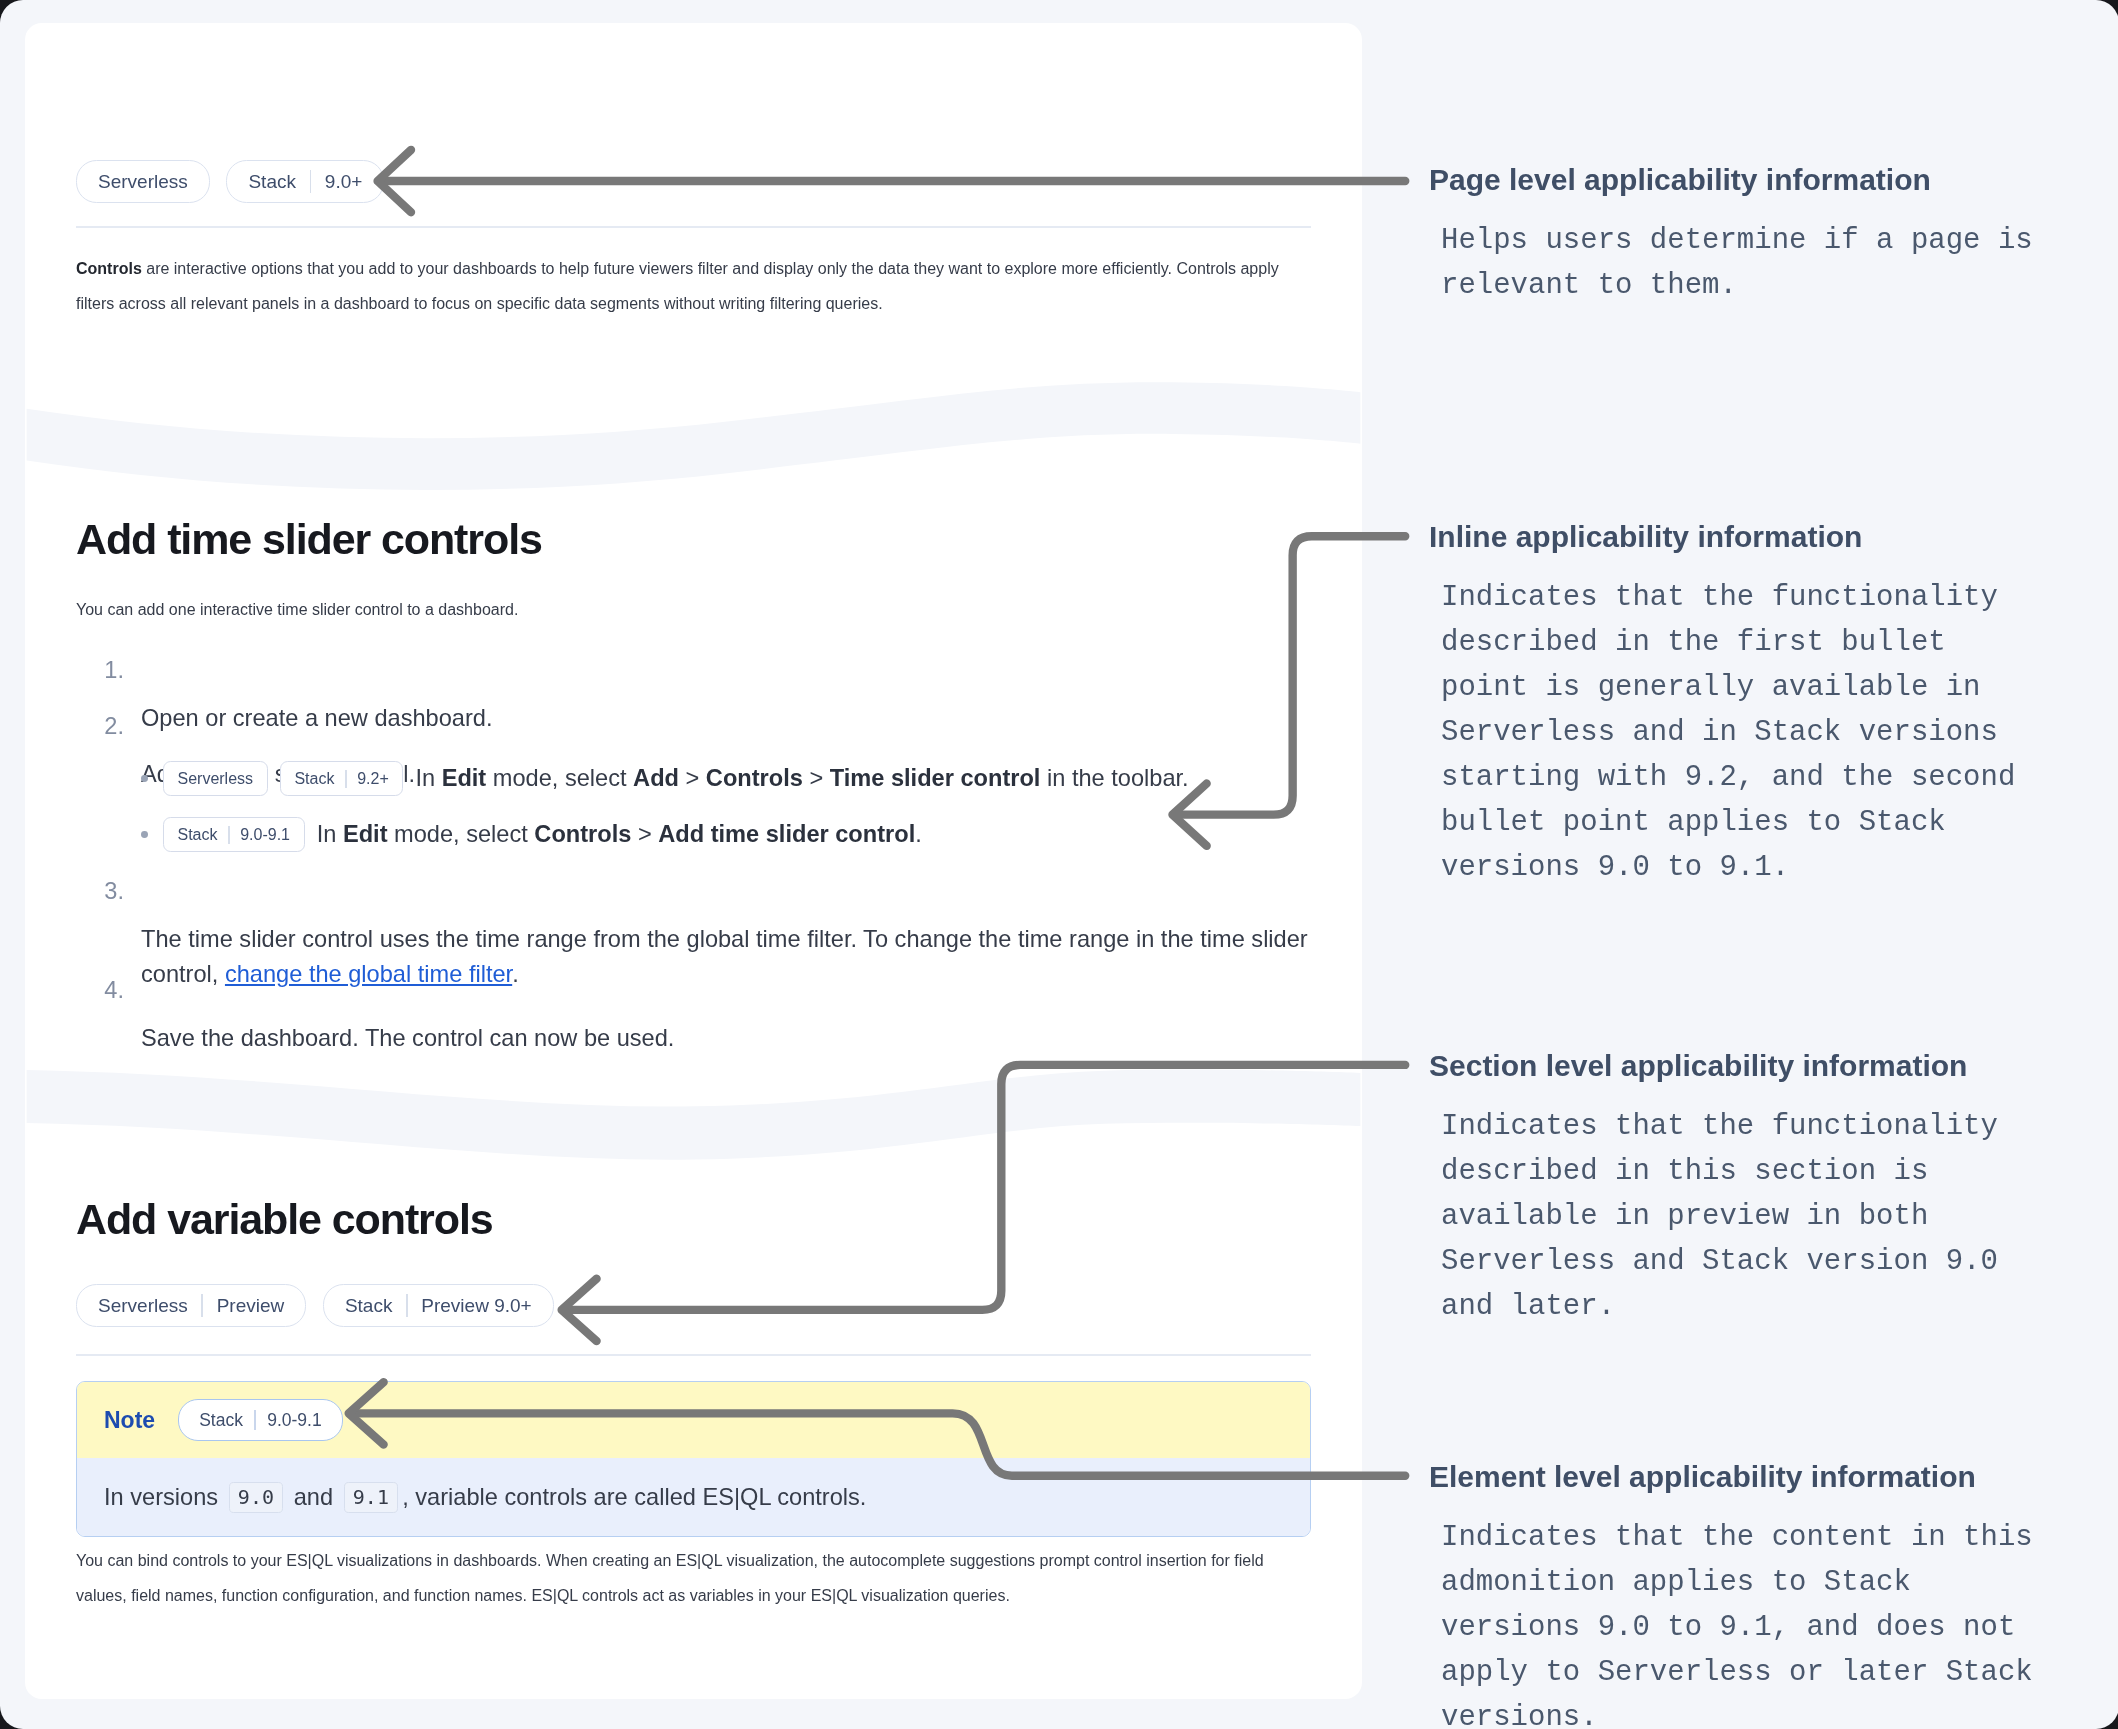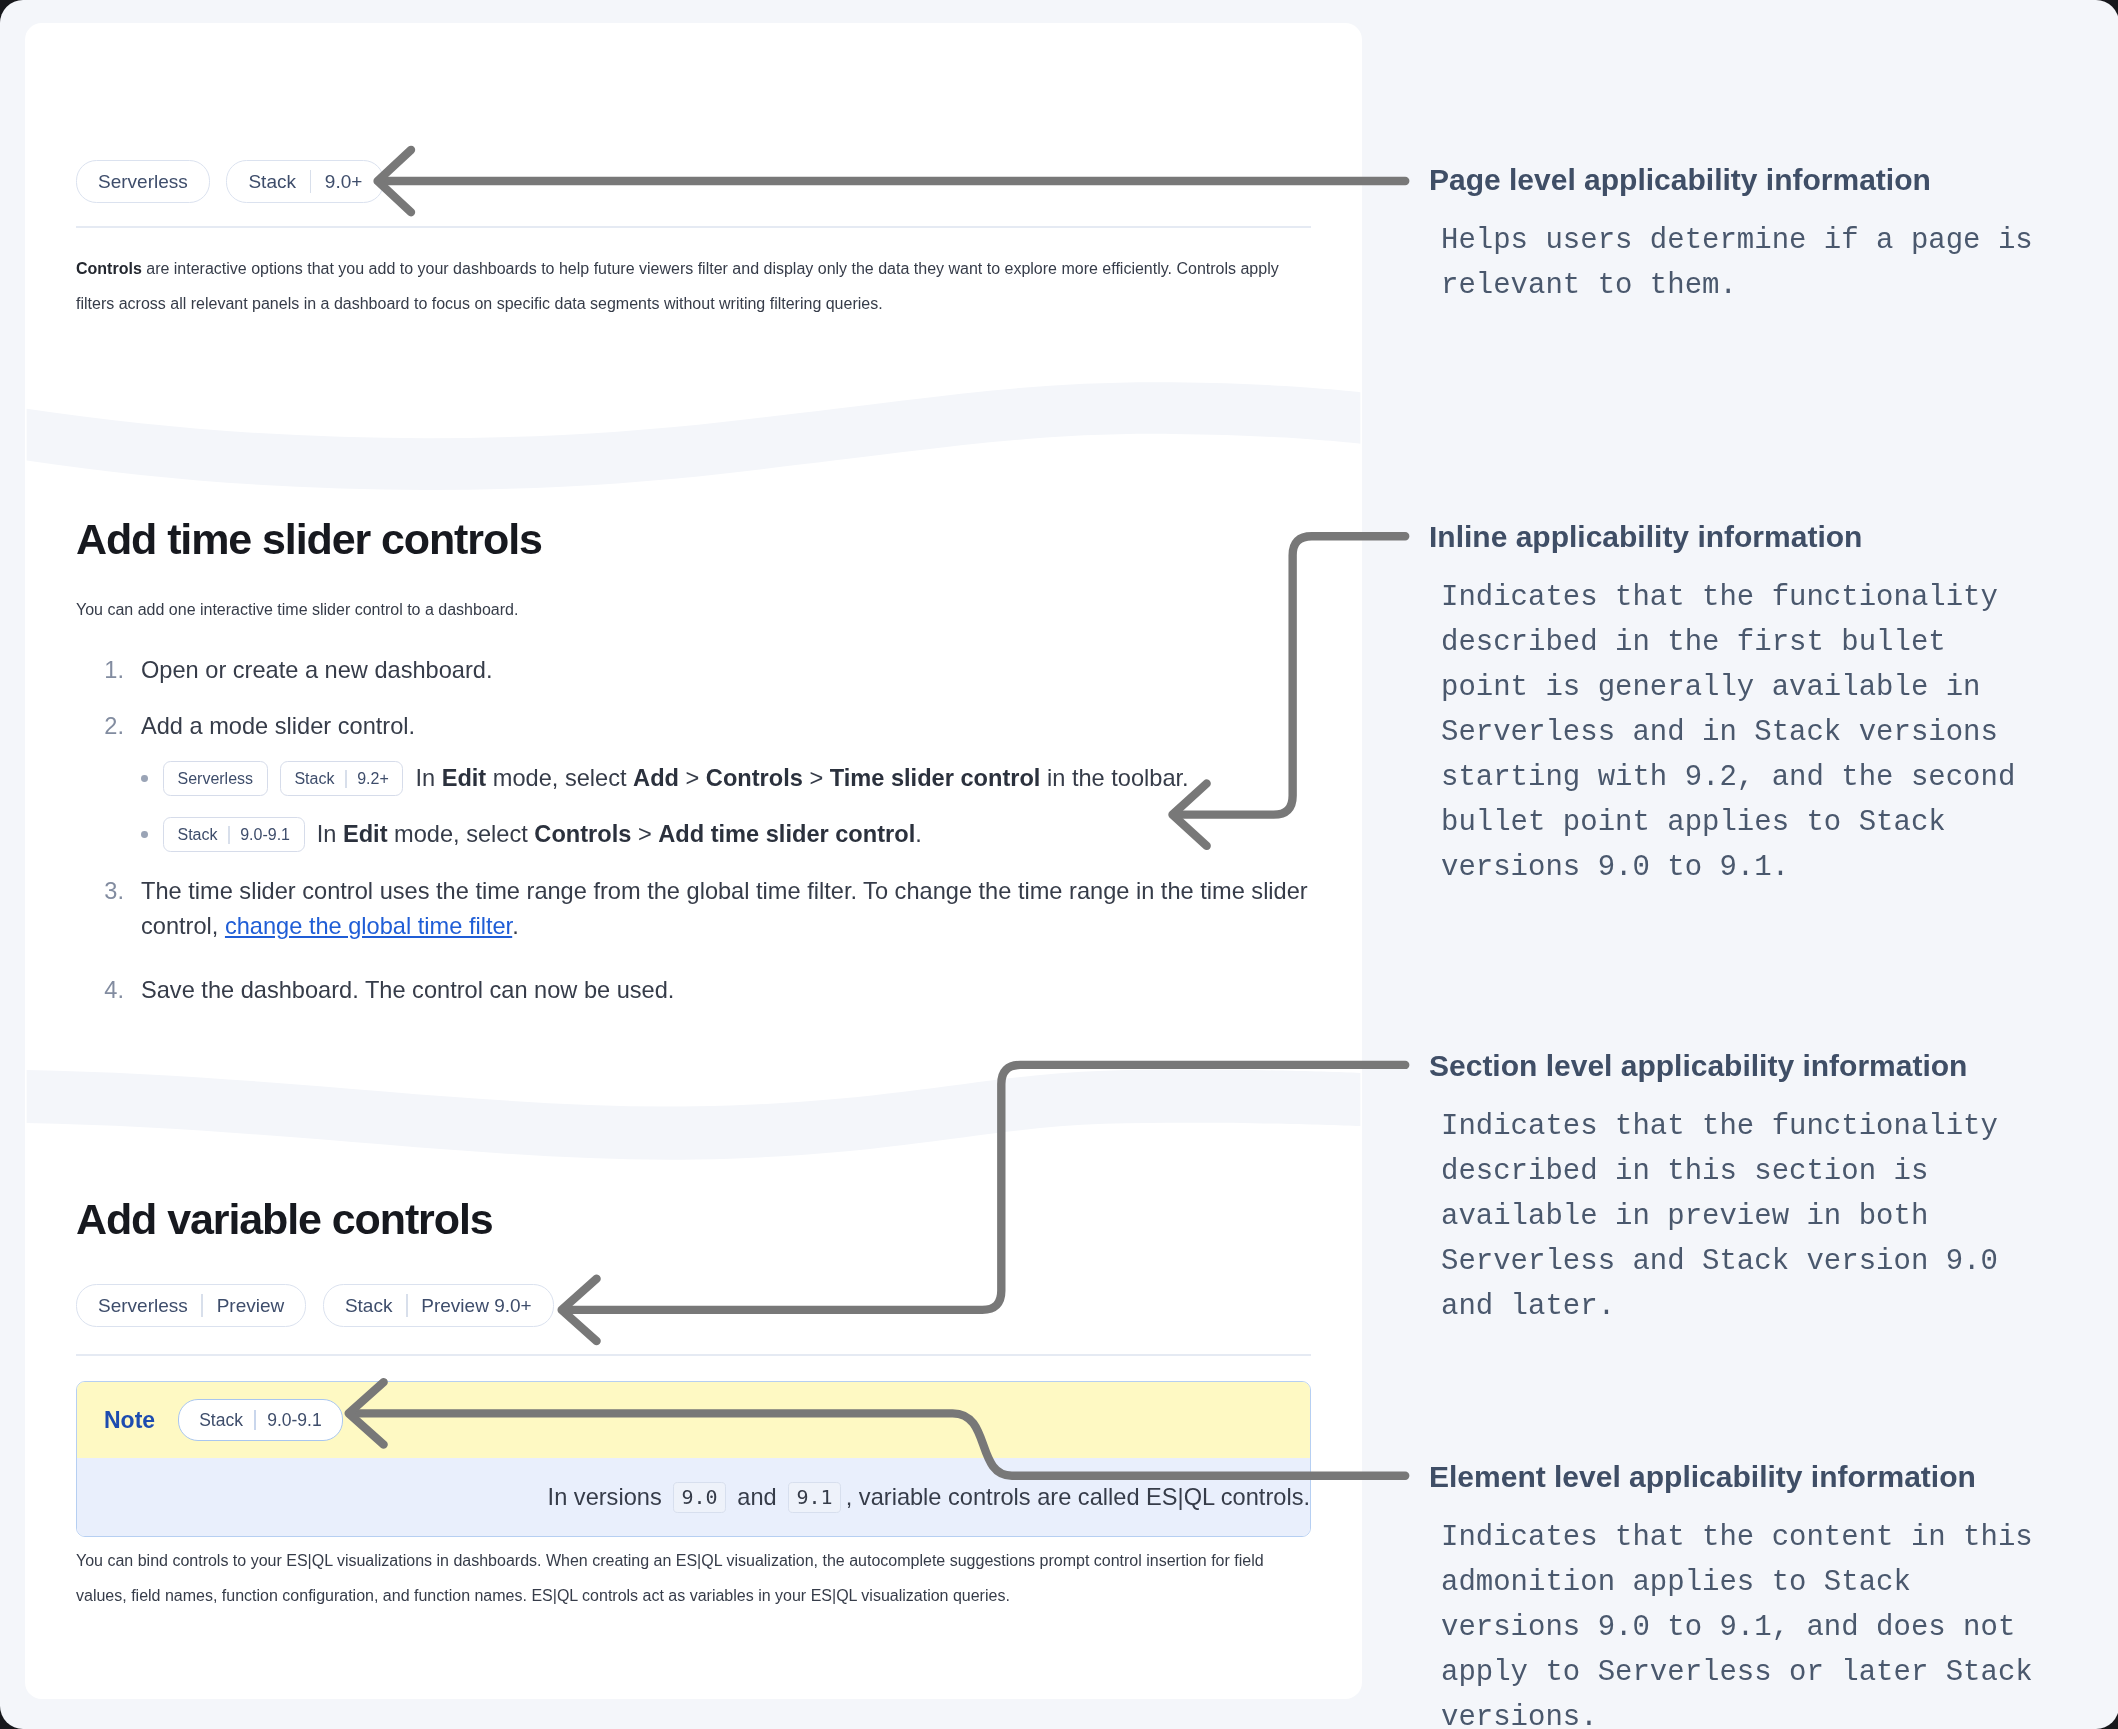--- a/index.html
+++ b/index.html
@@ -14,37 +14,37 @@
   .hr{position:absolute;left:51px;width:1235px;height:1.5px;background:#e5eaf3;}
   .para{position:absolute;left:51px;width:1240px;font-size:16px;line-height:35px;color:#363c49;}
   .para b{color:#23272f;font-weight:700;}
 
   .badge-row{position:absolute;left:51px;display:flex;gap:16.7px;align-items:center;}
   .badge{display:inline-flex;align-items:center;background:#fff;border:1.5px solid #dbe2ef;border-radius:20.5px;height:41px;padding:0 21px;font-size:19px;color:#3e4d6b;white-space:nowrap;}
   .badge .bdiv{width:1.5px;height:23px;background:#d8dfeb;margin:0 13.7px;}
 
   .row{position:absolute;left:0;width:1293px;}
   .row .num{position:absolute;left:53px;width:46px;text-align:right;font-size:23.6px;color:#828ca0;line-height:35px;}
-  .row .txt{position:absolute;left:116px;width:1187px;font-size:23.6px;line-height:35px;color:#363c49;}
+  .row .txt{position:absolute;left:116px;width:1187px;font-size:23.6px;line-height:35px;color:#363c49;margin-top:48px;}
 
   .brow{position:absolute;left:116px;display:flex;align-items:center;white-space:nowrap;height:37px;}
   .dot{width:6.8px;height:6.8px;border-radius:50%;background:#9aa4b6;margin-right:15px;flex:0 0 auto;}
   .sbadge{display:inline-flex;align-items:center;background:#fff;border:1.5px solid #d6dcea;border-radius:7.6px;height:33px;padding:0 13.7px;font-size:16px;color:#3e4d6b;margin-right:12px;white-space:nowrap;}
   .sbadge .bdiv{width:1.5px;height:18px;background:#d8dfeb;margin:0 10.6px;}
   .brow .line{font-size:23.6px;color:#363c49;}
   .brow .line b{font-weight:700;color:#2b313d;}
 
   a.doclink{color:#1f5dd6;text-decoration:underline;cursor:pointer;}
 
   .note{position:absolute;left:51px;width:1233px;border:1.5px solid #b6cff2;border-radius:9px;overflow:hidden;}
   .note-head{display:flex;align-items:center;height:76px;background:#fef9c3;padding-left:27px;gap:23px;}
   .note-label{font-size:23px;font-weight:700;color:#1d4cb0;}
   .nbadge{display:inline-flex;align-items:center;background:#fff;border:1.5px solid #a9c6ef;border-radius:20px;height:40px;padding:0 20px;font-size:17.5px;color:#3e4d6b;white-space:nowrap;}
   .nbadge .bdiv{width:1.5px;height:20px;background:#c9d6ec;margin:0 11.4px;}
-  .note-body{display:flex;align-items:center;height:78px;background:#e9effc;padding-left:27px;font-size:23.6px;color:#363c49;justify-content:flex-end;}
+  .note-body{display:flex;align-items:center;height:78px;background:#e9effc;padding-left:27px;font-size:23.6px;color:#363c49;}
   .code{font-family:"DejaVu Sans Mono",monospace;font-size:20px;background:#eef2fa;border:1.5px solid #d7dfee;border-radius:4.6px;padding:2.3px 7.6px;margin:0 4.6px;color:#363c49;}
 
   .anno{position:absolute;left:1429px;width:631px;z-index:3;}
   .anno h3{margin:0 0 20px 0;font-size:30px;font-weight:700;color:#3f4e66;line-height:37px;}
   .anno p{margin:12px;font-size:29px;line-height:45px;color:#4a586d;font-family:Liberation Mono, monospace;}
 </style>
 </head>
 <body>
 
 <div class="screen">

